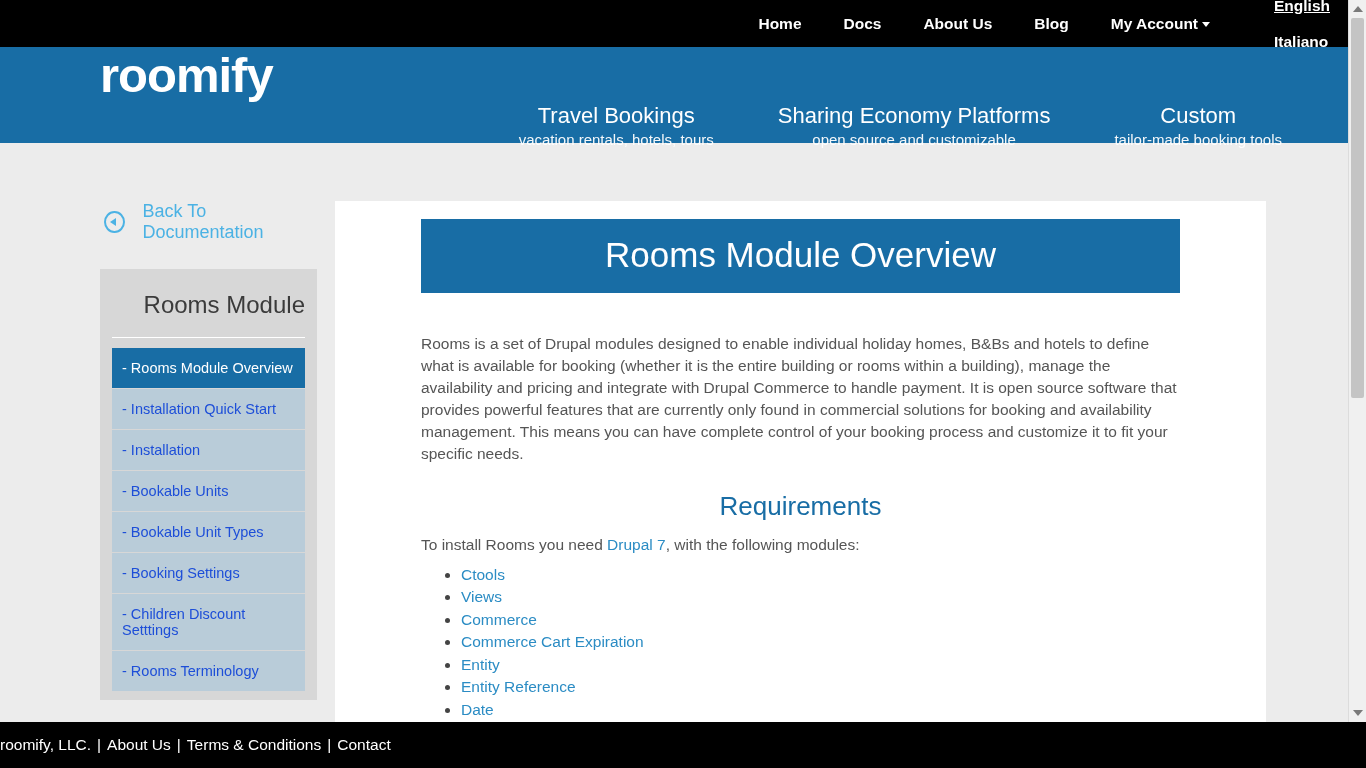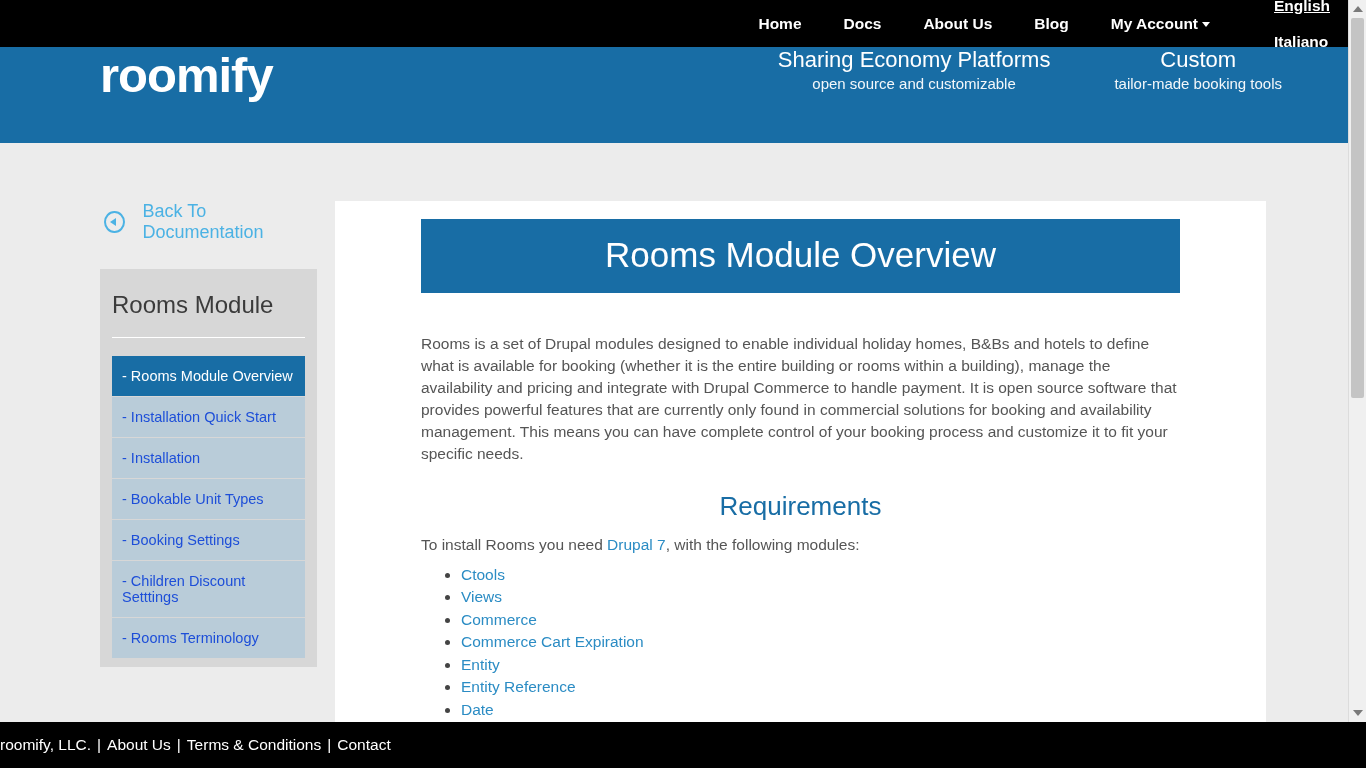--- a/index.html
+++ b/index.html
@@ -6,37 +6,37 @@
 body { font-family: "Segoe UI", "Helvetica Neue", Arial, sans-serif; background: #ececec; color: #444; width: 1366px; height: 768px; overflow: hidden; position: relative; }
 
 
 .topbar { background: #000; height: 47px; display: flex; justify-content: flex-end; align-items: center; padding-right: 36px; gap: 42px; }
 .topbar a { color: #fff; text-decoration: none; font-size: 15.5px; font-weight: 600; cursor: pointer; }
 .topbar .dropdown-caret { display: inline-block; margin-left: 4px; width: 0; height: 0; border-left: 4px solid transparent; border-right: 4px solid transparent; border-top: 5px solid #fff; vertical-align: middle; }
 .topbar .lang-group { display: flex; gap: 18px; margin-left: 22px; flex-direction: column; }
 .topbar .lang-active { text-decoration: underline; }
 
 
-.hero { background: #186da5; height: 96px; display: flex; align-items: flex-start; padding: 0 52px 0 100px; }
+.hero { background: #186da5; height: 96px; display: flex; align-items: flex-end; padding: 0 52px 0 100px; flex-direction: column; }
 .hero .logo { color: #fff; font-size: 49px; font-weight: 700; letter-spacing: -1px; margin-right: auto; }
 .hero .hero-links { display: flex; gap: 0; }
 .hero .hlink { text-align: center; color: #fff; padding: 0 32px; }
 .hero .hlink .t { font-size: 22px; font-weight: 400; margin-bottom: 2px; }
 .hero .hlink .s { font-size: 15px; opacity: .95; }
 
 
 .page { display: flex; padding: 58px 100px 0 100px; gap: 18px; }
 
 
 .sidebar { width: 217px; flex-shrink: 0; }
 .backlink { color: #4bb2e4; font-size: 18px; margin-bottom: 26px; padding-left: 4px; display: flex; align-items: center; gap: 18px; cursor: pointer; }
 .backlink .circ-arrow { width: 22px; height: 22px; border: 2px solid #4bb2e4; border-radius: 50%; display: inline-flex; align-items: center; justify-content: center; position: relative; }
 .backlink .circ-arrow::before { content:""; display:block; width:0; height:0; border-top:4px solid transparent; border-bottom:4px solid transparent; border-right:6px solid #4bb2e4; margin-left:-2px;}
 .sidepanel { background: #d7d7d7; padding: 14px 12px 8px 12px; }
-.sidepanel h2 { color: #3b3b3b; font-size: 24px; font-weight: 400; padding: 8px 0 18px 0; border-bottom: 1px solid #fff; margin-bottom: 18px; }
+.sidepanel h2 { color: #3b3b3b; font-size: 24px; font-weight: 400; padding: 8px 0 18px 0; border-bottom: 1px solid #fff; margin-bottom: 10px; text-align: right; }
 .navlist { list-style: none; }
 .navlist li { background: #b9ccd9; color: #1d4ed8; font-size: 14.5px; padding: 12px 10px; margin-bottom: 1px; cursor: pointer; }
 .navlist li::before { content: "- "; }
 .navlist li.active { background: #186da5; color: #fff; }
 
 
 .content { background: #fff; flex: 1; padding: 18px 86px 18px 86px; min-height: 560px; }
 .page-title { background: #186da5; color: #fff; font-size: 35px; font-weight: 400; text-align: center; padding: 16px 10px 18px; margin-bottom: 40px; }
 .intro { font-size: 15.5px; line-height: 1.42; margin-bottom: 26px; color: #555; }
 .section-h { color: #186da5; font-size: 26px; font-weight: 400; text-align: center; margin-bottom: 14px; }
@@ -71,20 +71,24 @@
   <span class="lang-group">
     <a class="lang-active">English</a>
     <a>Italiano</a>
   </span>
 </div>
 
 <div class="hero">
   <div class="logo">roomify</div>
   <div class="hero-links">
     <div class="hlink">
+      <div class="t">Travel Bookings</div>
+      <div class="s">vacation rentals, hotels, tours</div>
+    </div>
+    <div class="hlink">
       <div class="t">Sharing Economy Platforms</div>
       <div class="s">open source and customizable</div>
     </div>
     <div class="hlink">
       <div class="t">Custom</div>
       <div class="s">tailor-made booking tools</div>
     </div>
   </div>
 </div>
 
@@ -94,20 +98,21 @@
     <div class="backlink">
       <span class="circ-arrow"></span>
       <span>Back To Documentation</span>
     </div>
     <div class="sidepanel">
       <h2>Rooms Module</h2>
       <ul class="navlist">
         <li class="active">Rooms Module Overview</li>
         <li>Installation Quick Start</li>
         <li>Installation</li>
+        <li>Bookable Units</li>
         <li>Bookable Unit Types</li>
         <li>Booking Settings</li>
         <li>Children Discount Setttings</li>
         <li>Rooms Terminology</li>
       </ul>
     </div>
   </div>
 
   <div class="content">
     <div class="page-title">Rooms Module Overview</div>

